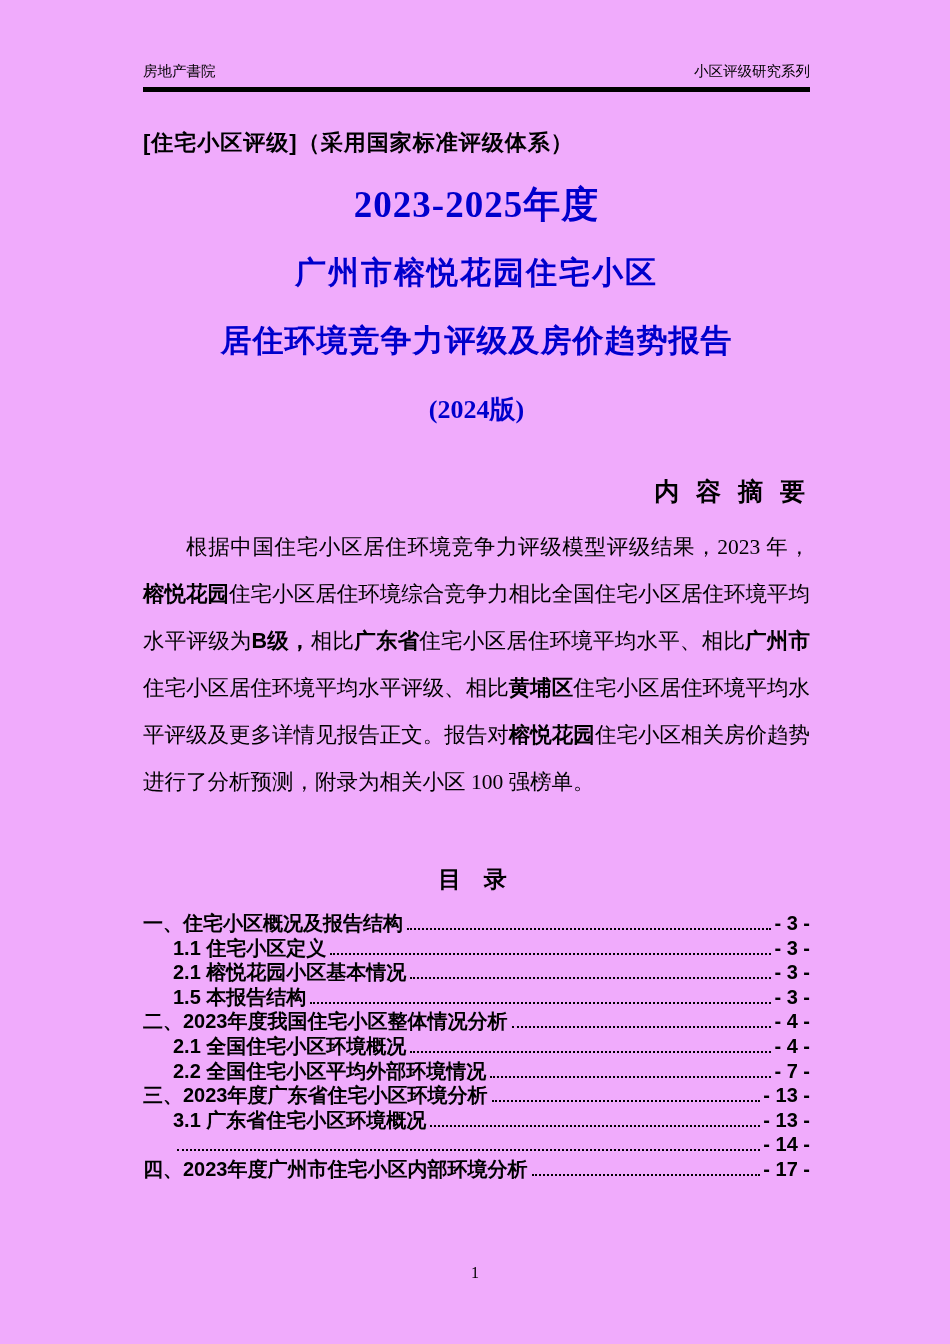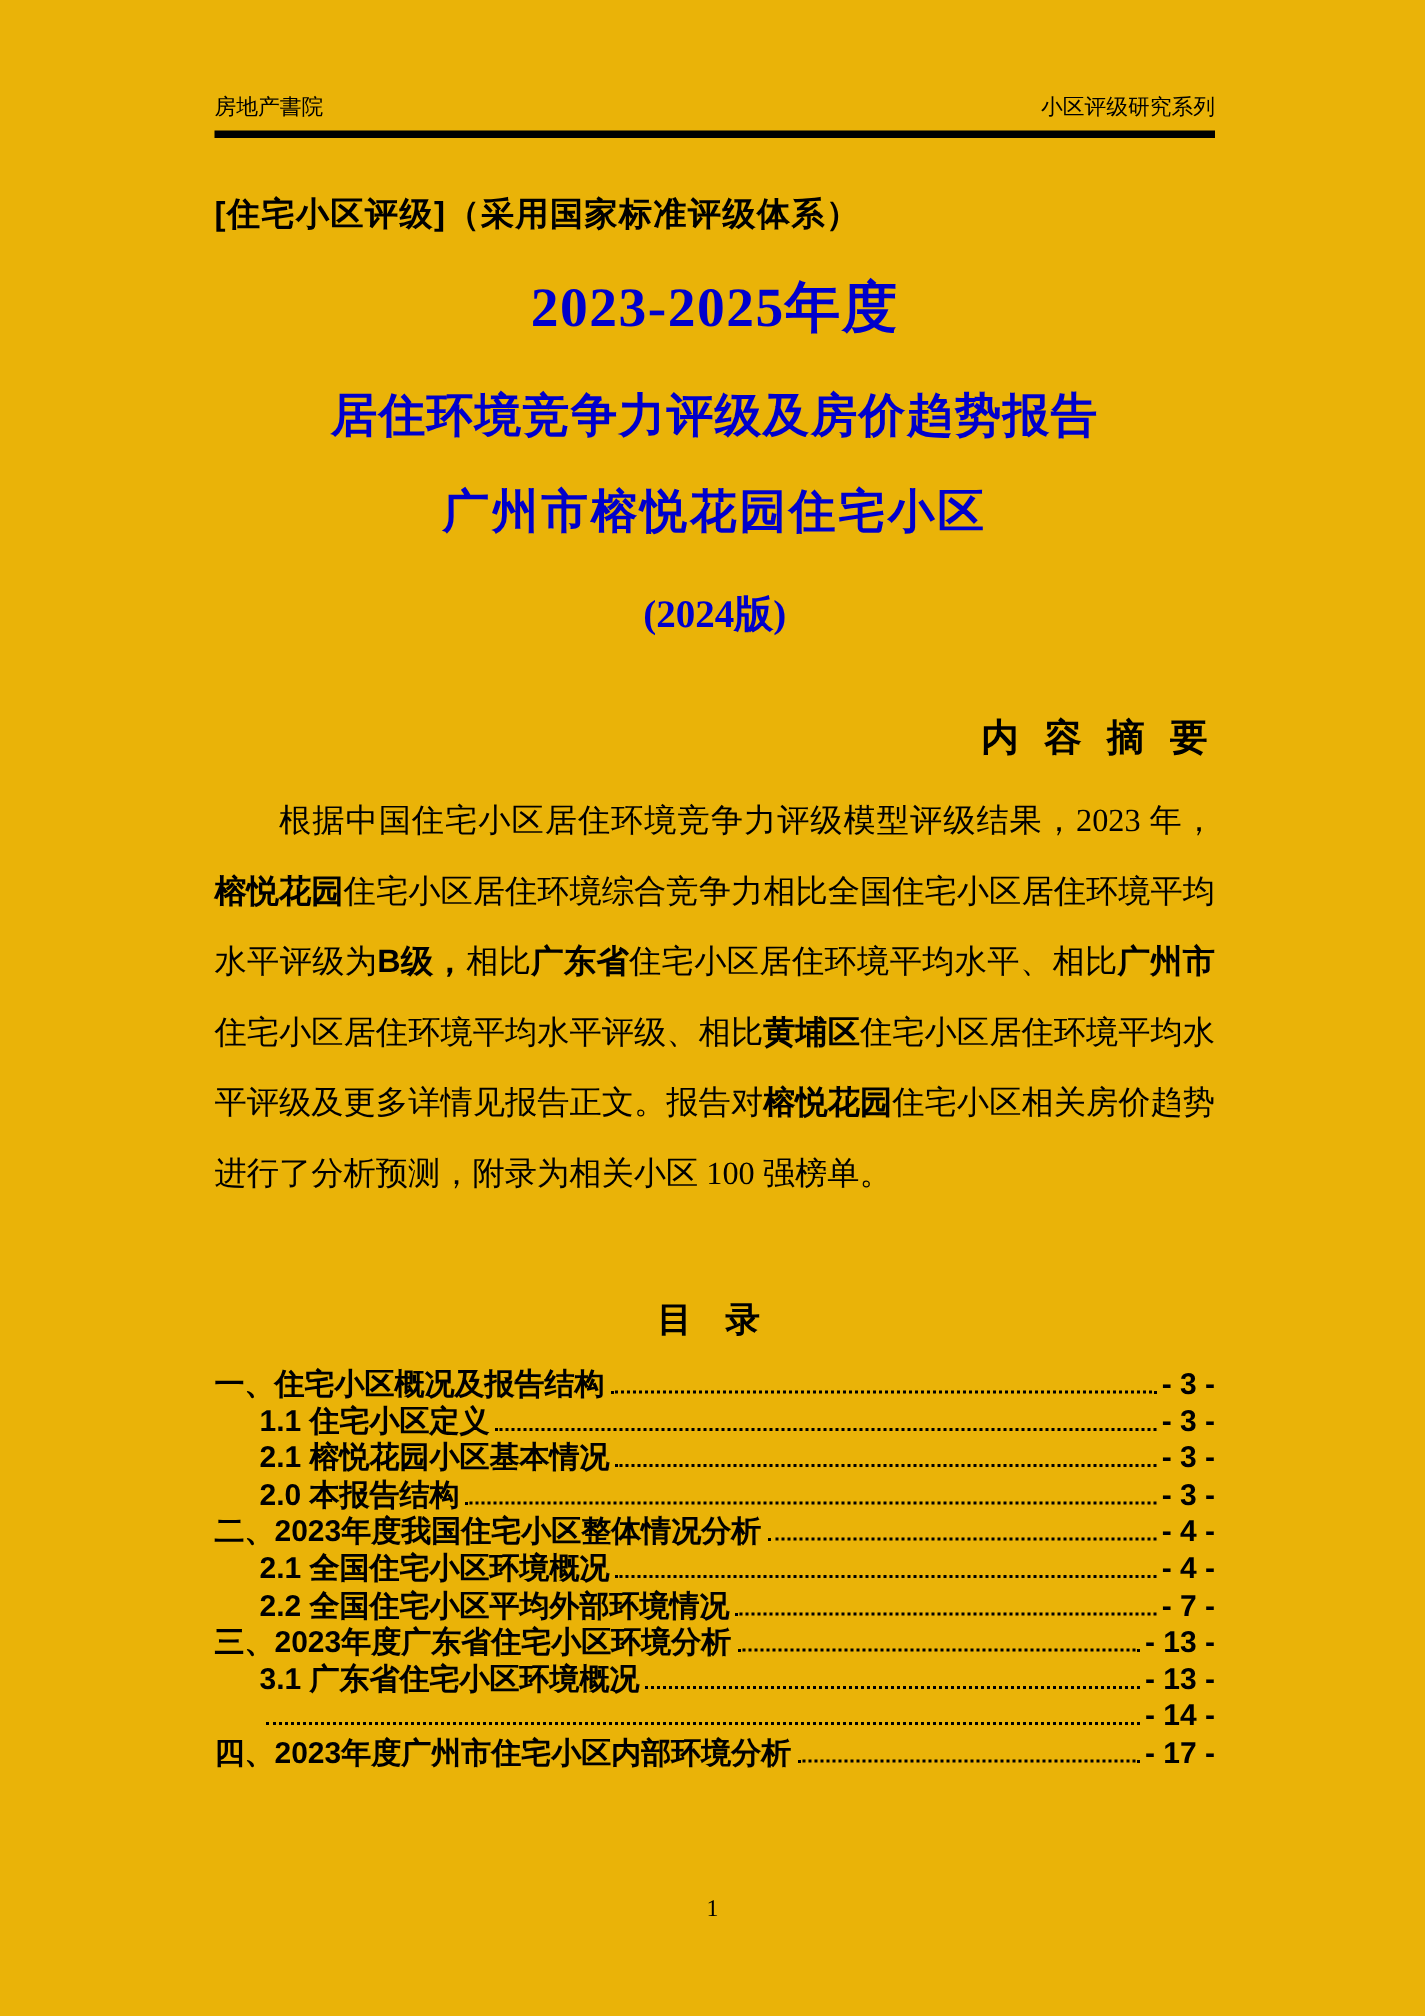--- a/index.html
+++ b/index.html
@@ -2,21 +2,21 @@
 <html><head>
 <meta charset="utf-8">
 <style>
   * { margin: 0; padding: 0; box-sizing: border-box; }
   html, body { background: #ffffff; }
   .page {
     width: 950px;
     height: 1344px;
     margin: 0 auto;
     position: relative;
-    background: #eab308;
+    background: #f0abfc;
     color: #000000;
     font-family: "Liberation Serif", serif;
     padding: 62px 140px 0 143px;
     overflow: hidden;
   }
   .header {
     display: flex;
     justify-content: space-between;
     align-items: flex-end;
     font-size: 14.5px;
@@ -91,22 +91,22 @@
 
   <header class="header">
     <span>房地产書院</span>
     <span>小区评级研究系列</span>
   </header>
   <div class="rule"></div>
 
   <div class="tagline">[住宅小区评级]（采用国家标准评级体系）</div>
 
   <h1 class="title t1" style="color: rgb(0, 0, 204);">2023-2025年度</h1>
+  <h1 class="title t2" style="color: rgb(0, 0, 204);">广州市榕悦花园住宅小区</h1>
   <h1 class="title t3" style="color: rgb(0, 0, 204);">居住环境竞争力评级及房价趋势报告</h1>
-  <h1 class="title t2" style="color: rgb(0, 0, 204);">广州市榕悦花园住宅小区</h1>
   <div class="title t4" style="color: rgb(0, 0, 204);">(2024版)</div>
 
   <h2 class="summary-heading">内 容 摘 要</h2>
   <p class="summary" id="summary-paragraph"><span>根据中国住宅小区居住环境竞争力评级模型评级结果，2023 年，</span><span class="b">榕悦花园</span><span>住宅小区居住环境综合竞争力相比全国住宅小区居住环境平均水平评级为</span><span class="b">B级，</span><span>相比</span><span class="b">广东省</span><span>住宅小区居住环境平均水平、相比</span><span class="b">广州市</span><span>住宅小区居住环境平均水平评级、相比</span><span class="b">黄埔区</span><span>住宅小区居住环境平均水平评级及更多详情见报告正文。报告对</span><span class="b">榕悦花园</span><span>住宅小区相关房价趋势进行了分析预测，附录为相关小区 100 强榜单。</span></p>
 
   <h2 class="toc-heading">目 录</h2>
   <nav class="toc" id="toc">
       <div class="toc-row lvl1">
         <span class="toc-label">一、住宅小区概况及报告结构</span>
         <span class="toc-dots"></span>
@@ -116,21 +116,21 @@
         <span class="toc-label">1.1 住宅小区定义</span>
         <span class="toc-dots"></span>
         <span class="toc-page">- 3 -</span>
       </div>
       <div class="toc-row lvl2">
         <span class="toc-label">2.1 榕悦花园小区基本情况</span>
         <span class="toc-dots"></span>
         <span class="toc-page">- 3 -</span>
       </div>
       <div class="toc-row lvl2">
-        <span class="toc-label">2.0 本报告结构</span>
+        <span class="toc-label">1.5 本报告结构</span>
         <span class="toc-dots"></span>
         <span class="toc-page">- 3 -</span>
       </div>
       <div class="toc-row lvl1">
         <span class="toc-label">二、2023年度我国住宅小区整体情况分析</span>
         <span class="toc-dots"></span>
         <span class="toc-page">- 4 -</span>
       </div>
       <div class="toc-row lvl2">
         <span class="toc-label">2.1 全国住宅小区环境概况</span>

